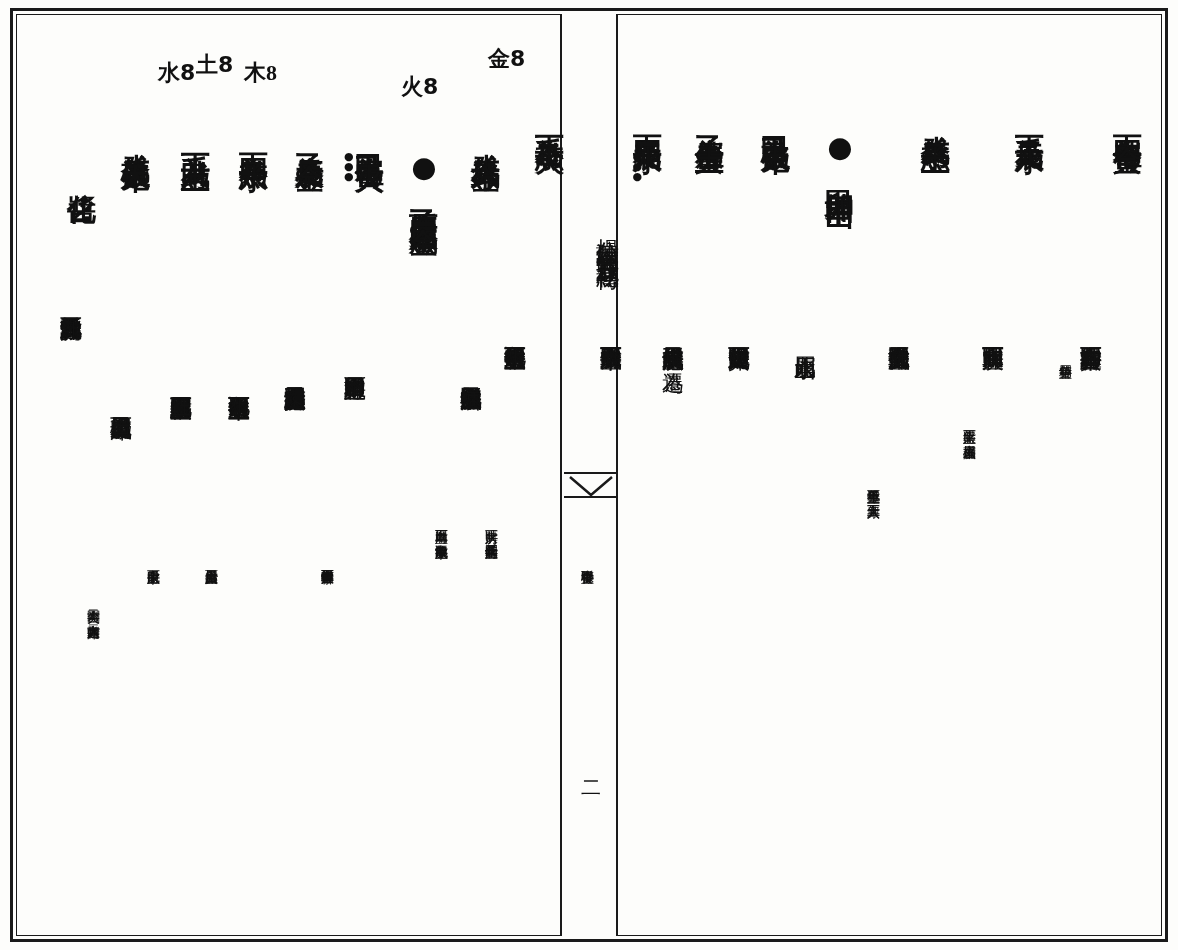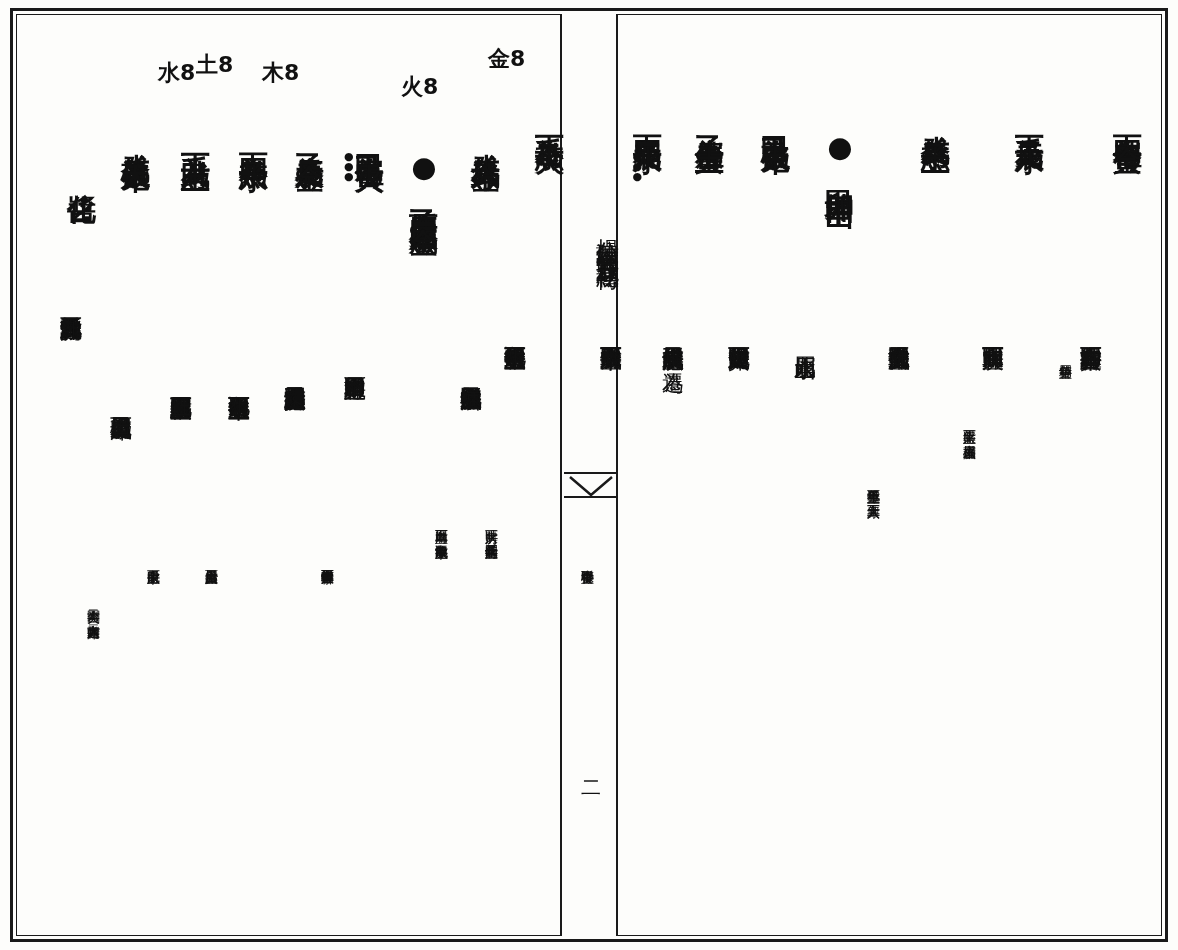--- a/index.html
+++ b/index.html
@@ -219,21 +219,21 @@
   <div class="entry" style="right:678px; top:520px; height:400px;">
     <div class="n">房房丁財大旺 主三年內生子廿四年八財大旺</div>
   </div>
 
   <div class="dots" style="right:536px; top:152px;">●<br>●<br>●</div>
 
   <div class="hand-mark" style="left:488px; top:44px;">金8</div>
   <div class="hand-mark" style="left:366px; top:72px;margin-left:35px;">火8</div>
   <div class="hand-mark" style="left:196px; top:50px;">土8</div>
   <div class="hand-mark" style="left:122px; top:58px;margin-left:36px;">水8</div>
-  <div class="hand-mark" style="left:262px; top:58px;">木8</div>
+  <div class="hand-mark" style="left:244px; top:58px;font-family:Liberation Serif, serif;">木8</div>
 
   <div class="entry" style="left:466px; top:130px; height:790px;">
     <div class="t">戊癸為武才金</div>
   </div>
   <div class="entry" style="left:456px; top:370px; height:550px;">
     <div class="b">宜用戊午戊申癸卯日水火既済發福極速</div>
   </div>
   <div class="entry" style="left:432px; top:520px; height:410px;">
     <div class="n">主百日內進財三五 主年白手成家涿常取施</div>
   </div>

